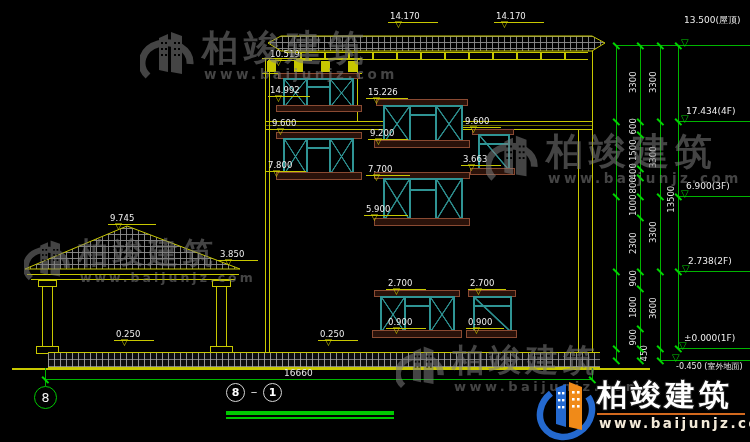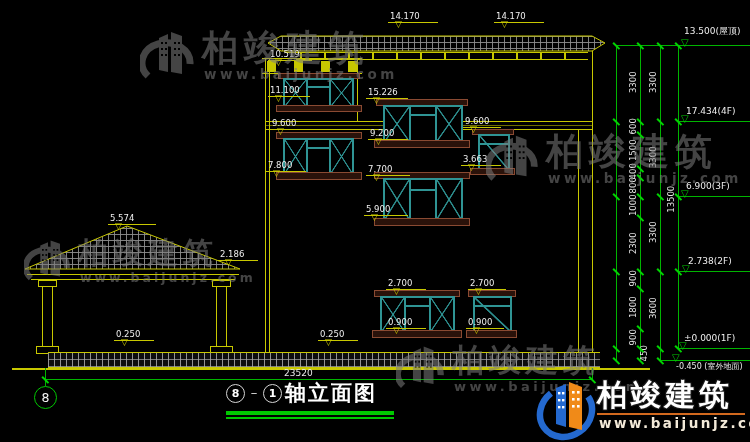--- a/index.html
+++ b/index.html
@@ -188,42 +188,42 @@
   <div class="col" style="left:216px;top:286px;width:9px;height:60px"></div>
   <div class="col" style="left:36px;top:346px;width:21px;height:6px"></div>
   <div class="col" style="left:210px;top:346px;width:21px;height:6px"></div>
 
   <div class="plinth" style="left:48px;top:352px;width:552px;height:14px"></div>
   <div class="yl" style="left:12px;top:368px;width:638px;height:1.5px"></div>
 
   <div class="gl" style="left:45px;top:379px;width:547px;height:1px"></div>
   <div class="gl" style="left:45px;top:368px;width:1px;height:18px"></div>
   <div class="gl" style="left:592px;top:368px;width:1px;height:11px"></div>
-  <div class="wt" style="left:284px;top:369px;font-size:9px">23520</div>
+  <div class="wt" style="left:284px;top:369px;font-size:9px">16660</div>
   <div class="bubble" style="left:34px;top:386px;width:21px;height:21px;font-size:12.5px">
     <span>8</span>
   </div>
 
   <div class="fmark" style="left:388px;top:12px;width:50px">
       <span class="ft">14.170</span>
       <span class="fl" style="width:50px"></span>
       <span class="ftri">▽</span>
     </div>
   <div class="fmark" style="left:494px;top:12px;width:50px">
       <span class="ft">14.170</span>
       <span class="fl" style="width:50px"></span>
       <span class="ftri">▽</span>
     </div>
   <div class="fmark" style="left:268px;top:50px">
       <span class="ft">10.519</span>
       <span class="fl" style="width:44px"></span>
       <span class="ftri">▽</span>
     </div>
   <div class="fmark" style="left:268px;top:86px">
-      <span class="ft">11.100</span>
+      <span class="ft">14.992</span>
       <span class="fl" style="width:42px"></span>
       <span class="ftri">▽</span>
     </div>
   <div class="fmark" style="left:366px;top:88px">
       <span class="ft">15.226</span>
       <span class="fl" style="width:42px"></span>
       <span class="ftri">▽</span>
     </div>
   <div class="fmark" style="left:270px;top:119px">
       <span class="ft">9.600</span>
@@ -254,26 +254,26 @@
       <span class="ft">7.700</span>
       <span class="fl" style="width:44px"></span>
       <span class="ftri">▽</span>
     </div>
   <div class="fmark" style="left:364px;top:205px">
       <span class="ft">5.900</span>
       <span class="fl" style="width:44px"></span>
       <span class="ftri">▽</span>
     </div>
   <div class="fmark" style="left:108px;top:214px">
-      <span class="ft">5.574</span>
+      <span class="ft">9.745</span>
       <span class="fl" style="width:48px"></span>
       <span class="ftri">▽</span>
     </div>
   <div class="fmark" style="left:218px;top:250px">
-      <span class="ft">2.186</span>
+      <span class="ft">3.850</span>
       <span class="fl" style="width:40px"></span>
       <span class="ftri">▽</span>
     </div>
   <div class="fmark" style="left:386px;top:279px">
       <span class="ft">2.700</span>
       <span class="fl" style="width:40px"></span>
       <span class="ftri">▽</span>
     </div>
   <div class="fmark" style="left:468px;top:279px">
       <span class="ft">2.700</span>
@@ -320,21 +320,21 @@
 
   <div class="vdim" style="left:631px;top:78px">3300</div>
   <div class="vdim" style="left:631px;top:153px">3300</div>
   <div class="vdim" style="left:631px;top:228px">3300</div>
   <div class="vdim" style="left:631px;top:304px">3600</div>
 
   <div class="vdim" style="left:649px;top:195px">13500</div>
 
   <div class="lvl-line" style="left:615px;top:45px;width:135px"></div>
   <div class="lvl-tri" style="left:681px;top:38px">▽</div>
-  <div class="lvl-txt" style="left:684px;top:27px">13.500(屋顶)</div>
+  <div class="lvl-txt" style="left:684px;top:16px">13.500(屋顶)</div>
 
   <div class="lvl-line" style="left:678px;top:121px;width:72px"></div>
   <div class="lvl-tri" style="left:681px;top:114px">▽</div>
   <div class="lvl-txt" style="left:686px;top:107px">17.434(4F)</div>
 
   <div class="lvl-line" style="left:678px;top:196px;width:72px"></div>
   <div class="lvl-tri" style="left:681px;top:189px">▽</div>
   <div class="lvl-txt" style="left:686px;top:182px">6.900(3F)</div>
 
   <div class="lvl-line" style="left:678px;top:271px;width:72px"></div>
@@ -400,21 +400,20 @@
         <use href="#bjmark"></use>
       </svg>
     <div class="wm-name" style="left:56px;top:6px;font-size:32px;letter-spacing:5px">柏竣建筑</div>
     <div class="wm-url" style="left:58px;top:42px;font-size:13px">www.baijunjz.com</div>
   </div>
 
   <div id="title-row">
     <span class="tcircle">8</span>
     <span style="font-size:12px">－</span>
     <span class="tcircle">1</span>
-    <span id="title-text">轴立面图</span>
   </div>
   <div class="gl" style="left:226px;top:411px;width:168px;height:3.5px;background:#00c800"></div>
   <div class="gl" style="left:226px;top:417px;width:168px;height:1.5px;background:#00c800"></div>
 
   <div style="position:absolute;left:536px;top:372px;width:214px;height:70px">
     <svg width="62" height="66" viewBox="0 0 62 66" style="position:absolute;left:0;top:3px">
       <ellipse cx="30" cy="37" rx="27" ry="24" fill="none" stroke="#2469cf" stroke-width="6.5" stroke-dasharray="118 45" transform="rotate(-35 30 37)"></ellipse>
       <polygon points="20,13 30,9 30,52 20,49" fill="#2469cf"></polygon>
       <polygon points="33,7 46,12 46,55 33,52" fill="#f08a18"></polygon>
       <rect x="22" y="17" width="2.4" height="2.4" fill="#fff"></rect>

